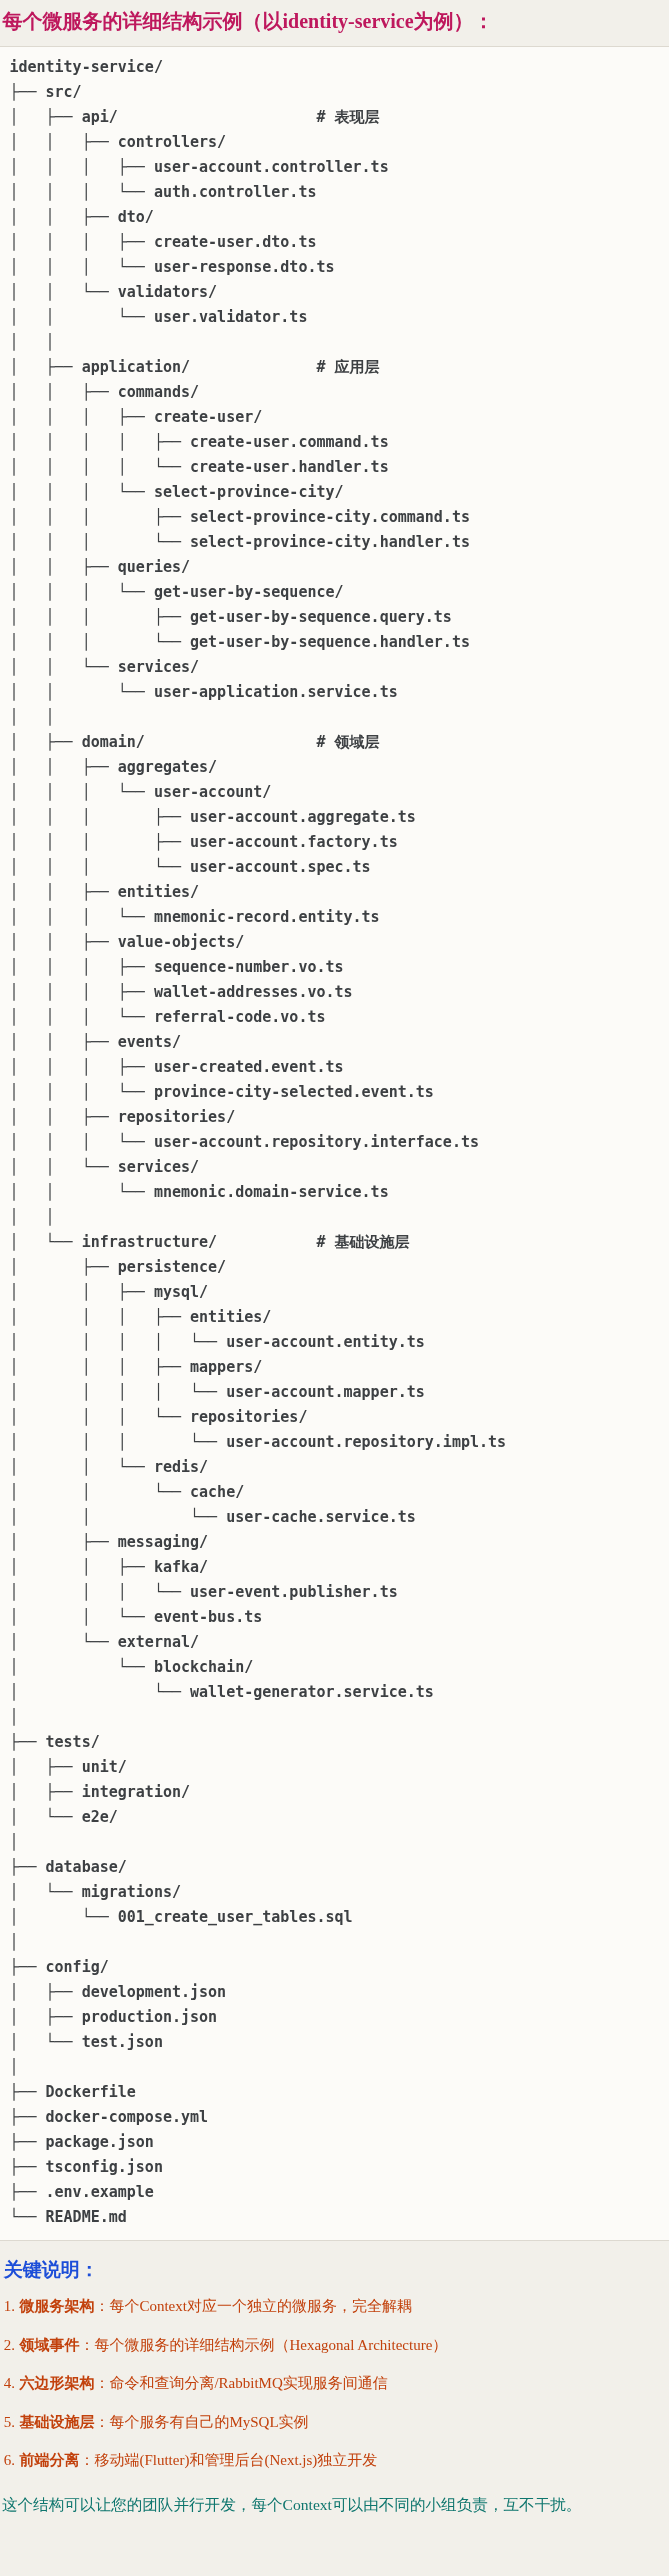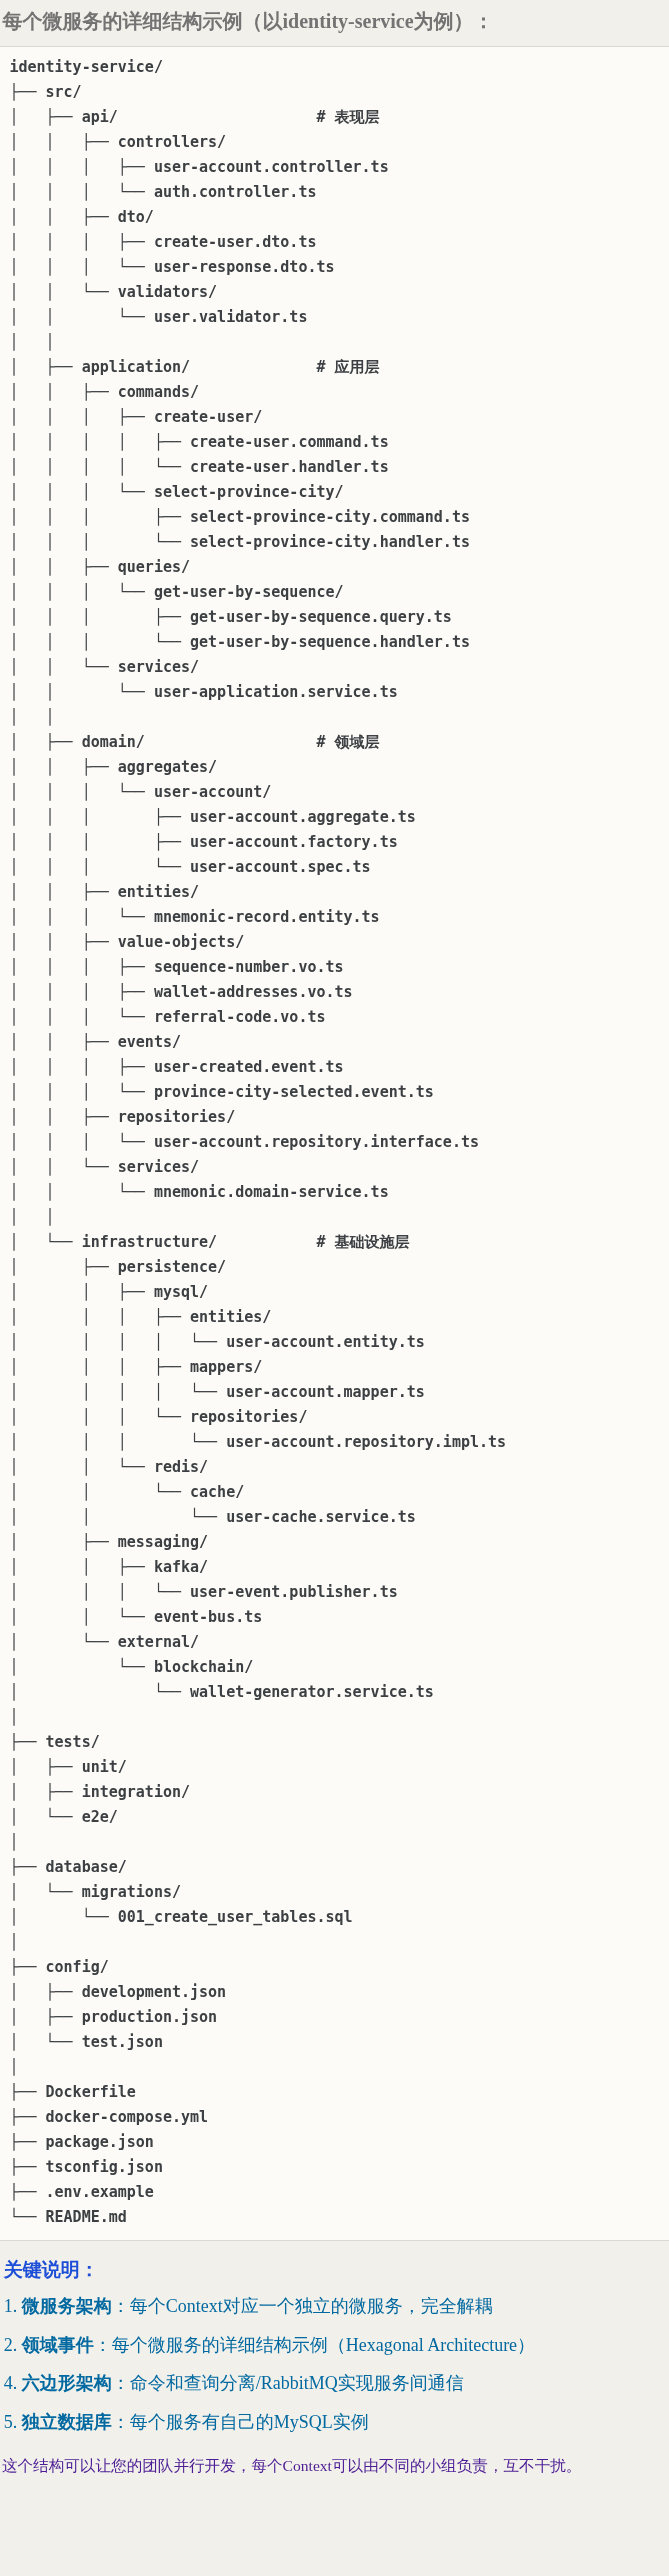--- a/index.html
+++ b/index.html
@@ -9,21 +9,21 @@
     color: #23221e;
     font-family: "Liberation Serif", "DejaVu Serif", serif;
     -webkit-font-smoothing: antialiased;
   }
   
   .page-title {
     margin: 7.5px 0 12.5px 2.5px;
     font-size: 20px;
     line-height: 26px;
     font-weight: 700;
-    color: #737373;
+    color: #be185d;
     font-family: "Liberation Serif", "DejaVu Serif", serif;
   }
   
   .codeblock {
     background: #fcfbf8;
     border-top: 0.6px solid #ddd9d0;
     border-bottom: 0.6px solid #ddd9d0;
     padding: 8.1px 6.3px 10px 9.4px;
     overflow: hidden;
   }
@@ -43,33 +43,33 @@
     line-height: 25px;
     font-weight: 700;
     color: #1d4ed8;
   }
   .notes-list {
     list-style: none;
     margin: 13.8px 0 0 0;
     padding: 0 0 0 3.8px;
   }
   .note-item {
-    font-size: 18px;
+    font-size: 15px;
     line-height: 21px;
     margin: 0 0 17.5px 0;
-    color: #0369a1;
+    color: #c2410c;
   }
   .note-number { margin-right: 4.4px; }
   .note-term { font-weight: 700; }
   .closing-paragraph {
     margin: 22.5px 0 16.3px 0;
     padding-left: 1.9px;
     font-size: 15.6px;
     line-height: 21px;
-    color: #4c1d95;
+    color: #0f766e;
   }
 </style>
 </head>
 <body>
 
 <h1 class="page-title">每个微服务的详细结构示例（以identity-service为例）：</h1>
 
 <div class="codeblock">
   <pre><code>identity-service/
 ├── src/
@@ -165,19 +165,20 @@
 
   <ol class="notes-list">
 
       <li class="note-item"><span class="note-number">1.</span><strong class="note-term">微服务架构</strong><span class="note-colon">：</span><span class="note-desc">每个Context对应一个独立的微服务，完全解耦</span></li>
 
       <li class="note-item"><span class="note-number">2.</span><strong class="note-term">领域事件</strong><span class="note-colon">：</span><span class="note-desc">每个微服务的详细结构示例（Hexagonal Architecture）</span></li>
 
 
       <li class="note-item"><span class="note-number">4.</span><strong class="note-term">六边形架构</strong><span class="note-colon">：</span><span class="note-desc">命令和查询分离/RabbitMQ实现服务间通信</span></li>
 
-      <li class="note-item"><span class="note-number">5.</span><strong class="note-term">独立数据库</strong><span class="note-colon">：</span><span class="note-desc">每个服务有自己的MySQL实例</span></li>
+      <li class="note-item"><span class="note-number">5.</span><strong class="note-term">基础设施层</strong><span class="note-colon">：</span><span class="note-desc">每个服务有自己的MySQL实例</span></li>
 
+      <li class="note-item"><span class="note-number">6.</span><strong class="note-term">前端分离</strong><span class="note-colon">：</span><span class="note-desc">移动端(Flutter)和管理后台(Next.js)独立开发</span></li>
     </ol>
 
   <p class="closing-paragraph">这个结构可以让您的团队并行开发，每个Context可以由不同的小组负责，互不干扰。</p>
 </section>
 
 
 </body></html>

